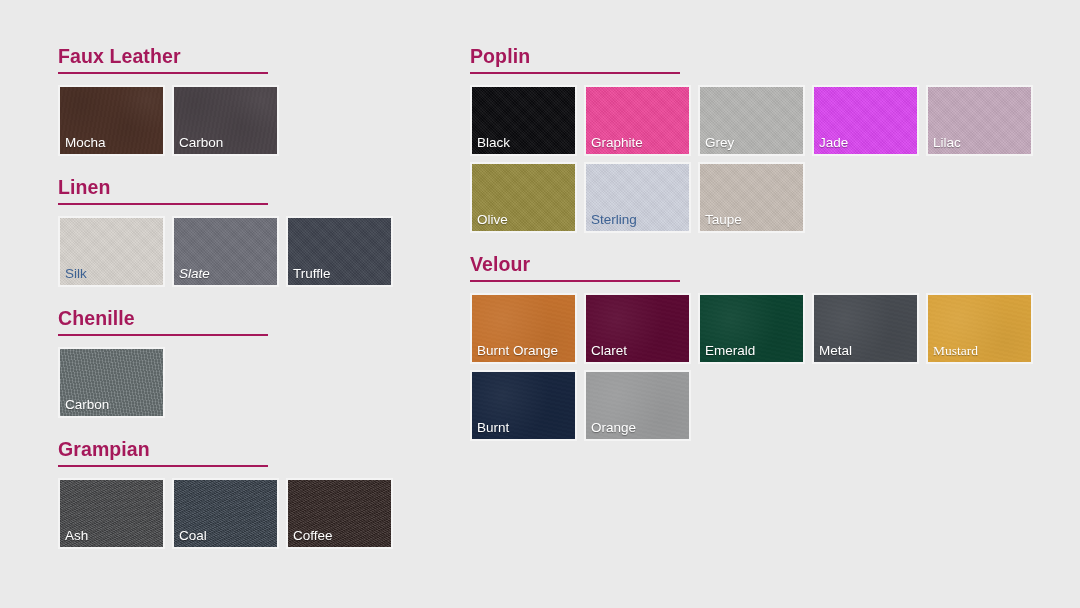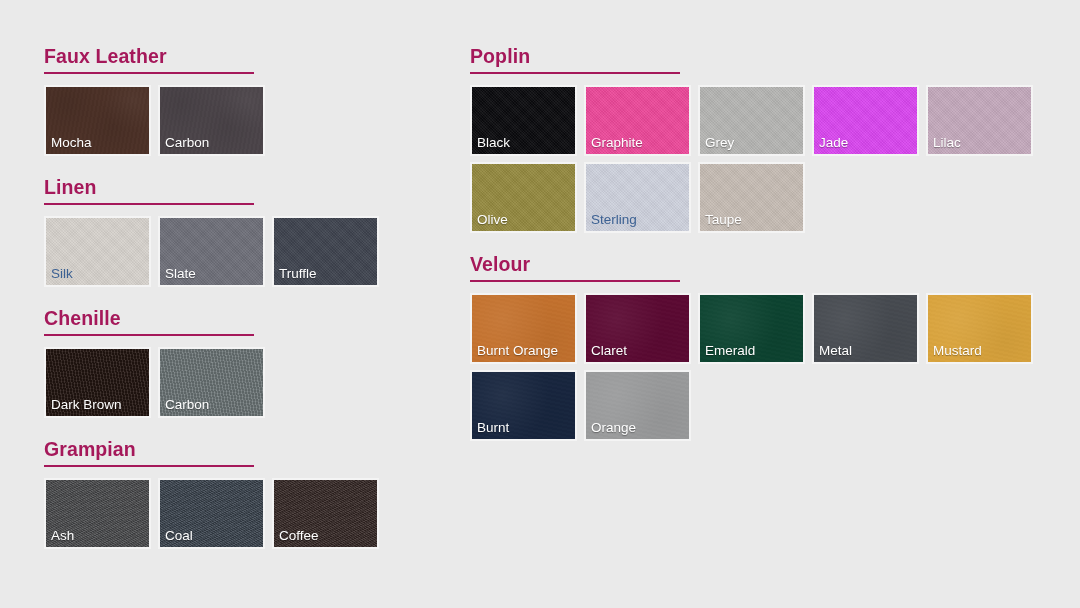--- a/index.html
+++ b/index.html
@@ -19,21 +19,21 @@
     position: absolute;
     left: 0; top: 0;
     width: 1080px;
     height: 608px;
   }
 
   .column {
     position: absolute;
     top: 0;
   }
-  .column.left  { left: 44px;  width: 400px; }
+  .column.left  { left: 58px;  width: 400px; }
   .column.right { left: 470px; width: 580px; }
 
   .section { margin-bottom: 0; }
 
   .section-heading {
     font-size: 19.5px;
     font-weight: bold;
     color: #a5185a;
     letter-spacing: 0.1px;
     line-height: 20px;
@@ -143,39 +143,35 @@
         <div class="spacer-sm"></div>
       </div>
       <div class="section">
         <div class="section-heading">Linen</div>
         <div class="heading-rule"></div>
         <div class="swatch-grid">
           <div class="swatch linen" style="background: rgb(214, 210, 204);">
             <div class="tex"></div>
             <div class="swatch-label dark-on-light">Silk</div>
           </div>
-          <div class="swatch linen" style="background: rgb(109, 110, 120);">
+          <div class="swatch linen" style="background: rgb(109, 110, 120); font-style: italic;">
             <div class="tex"></div>
             <div class="swatch-label">Slate</div>
           </div>
           <div class="swatch linen" style="background: rgb(62, 67, 78);">
             <div class="tex"></div>
             <div class="swatch-label">Truffle</div>
           </div>
         </div>
         <div class="spacer-sm"></div>
       </div>
       <div class="section">
         <div class="section-heading">Chenille</div>
         <div class="heading-rule"></div>
         <div class="swatch-grid">
-          <div class="swatch chenille" style="background: rgb(36, 22, 17);">
-            <div class="tex"></div>
-            <div class="swatch-label">Dark Brown</div>
-          </div>
           <div class="swatch chenille" style="background: rgb(113, 122, 124);">
             <div class="tex"></div>
             <div class="swatch-label">Carbon</div>
           </div>
         </div>
         <div class="spacer-sm"></div>
       </div>
       <div class="section">
         <div class="section-heading">Grampian</div>
         <div class="heading-rule"></div>
@@ -249,21 +245,21 @@
             <div class="swatch-label">Claret</div>
           </div>
           <div class="swatch velour" style="background: rgb(13, 68, 49);">
             <div class="tex"></div>
             <div class="swatch-label">Emerald</div>
           </div>
           <div class="swatch velour" style="background: rgb(71, 75, 81);">
             <div class="tex"></div>
             <div class="swatch-label">Metal</div>
           </div>
-          <div class="swatch velour" style="background: rgb(217, 163, 60);">
+          <div class="swatch velour" style="background: rgb(217, 163, 60); font-family: Liberation Serif, serif;">
             <div class="tex"></div>
             <div class="swatch-label">Mustard</div>
           </div>
           <div class="swatch velour" style="background: rgb(24, 38, 63);">
             <div class="tex"></div>
             <div class="swatch-label">Burnt</div>
           </div>
           <div class="swatch velour" style="background: rgb(154, 155, 156);">
             <div class="tex"></div>
             <div class="swatch-label">Orange</div>

